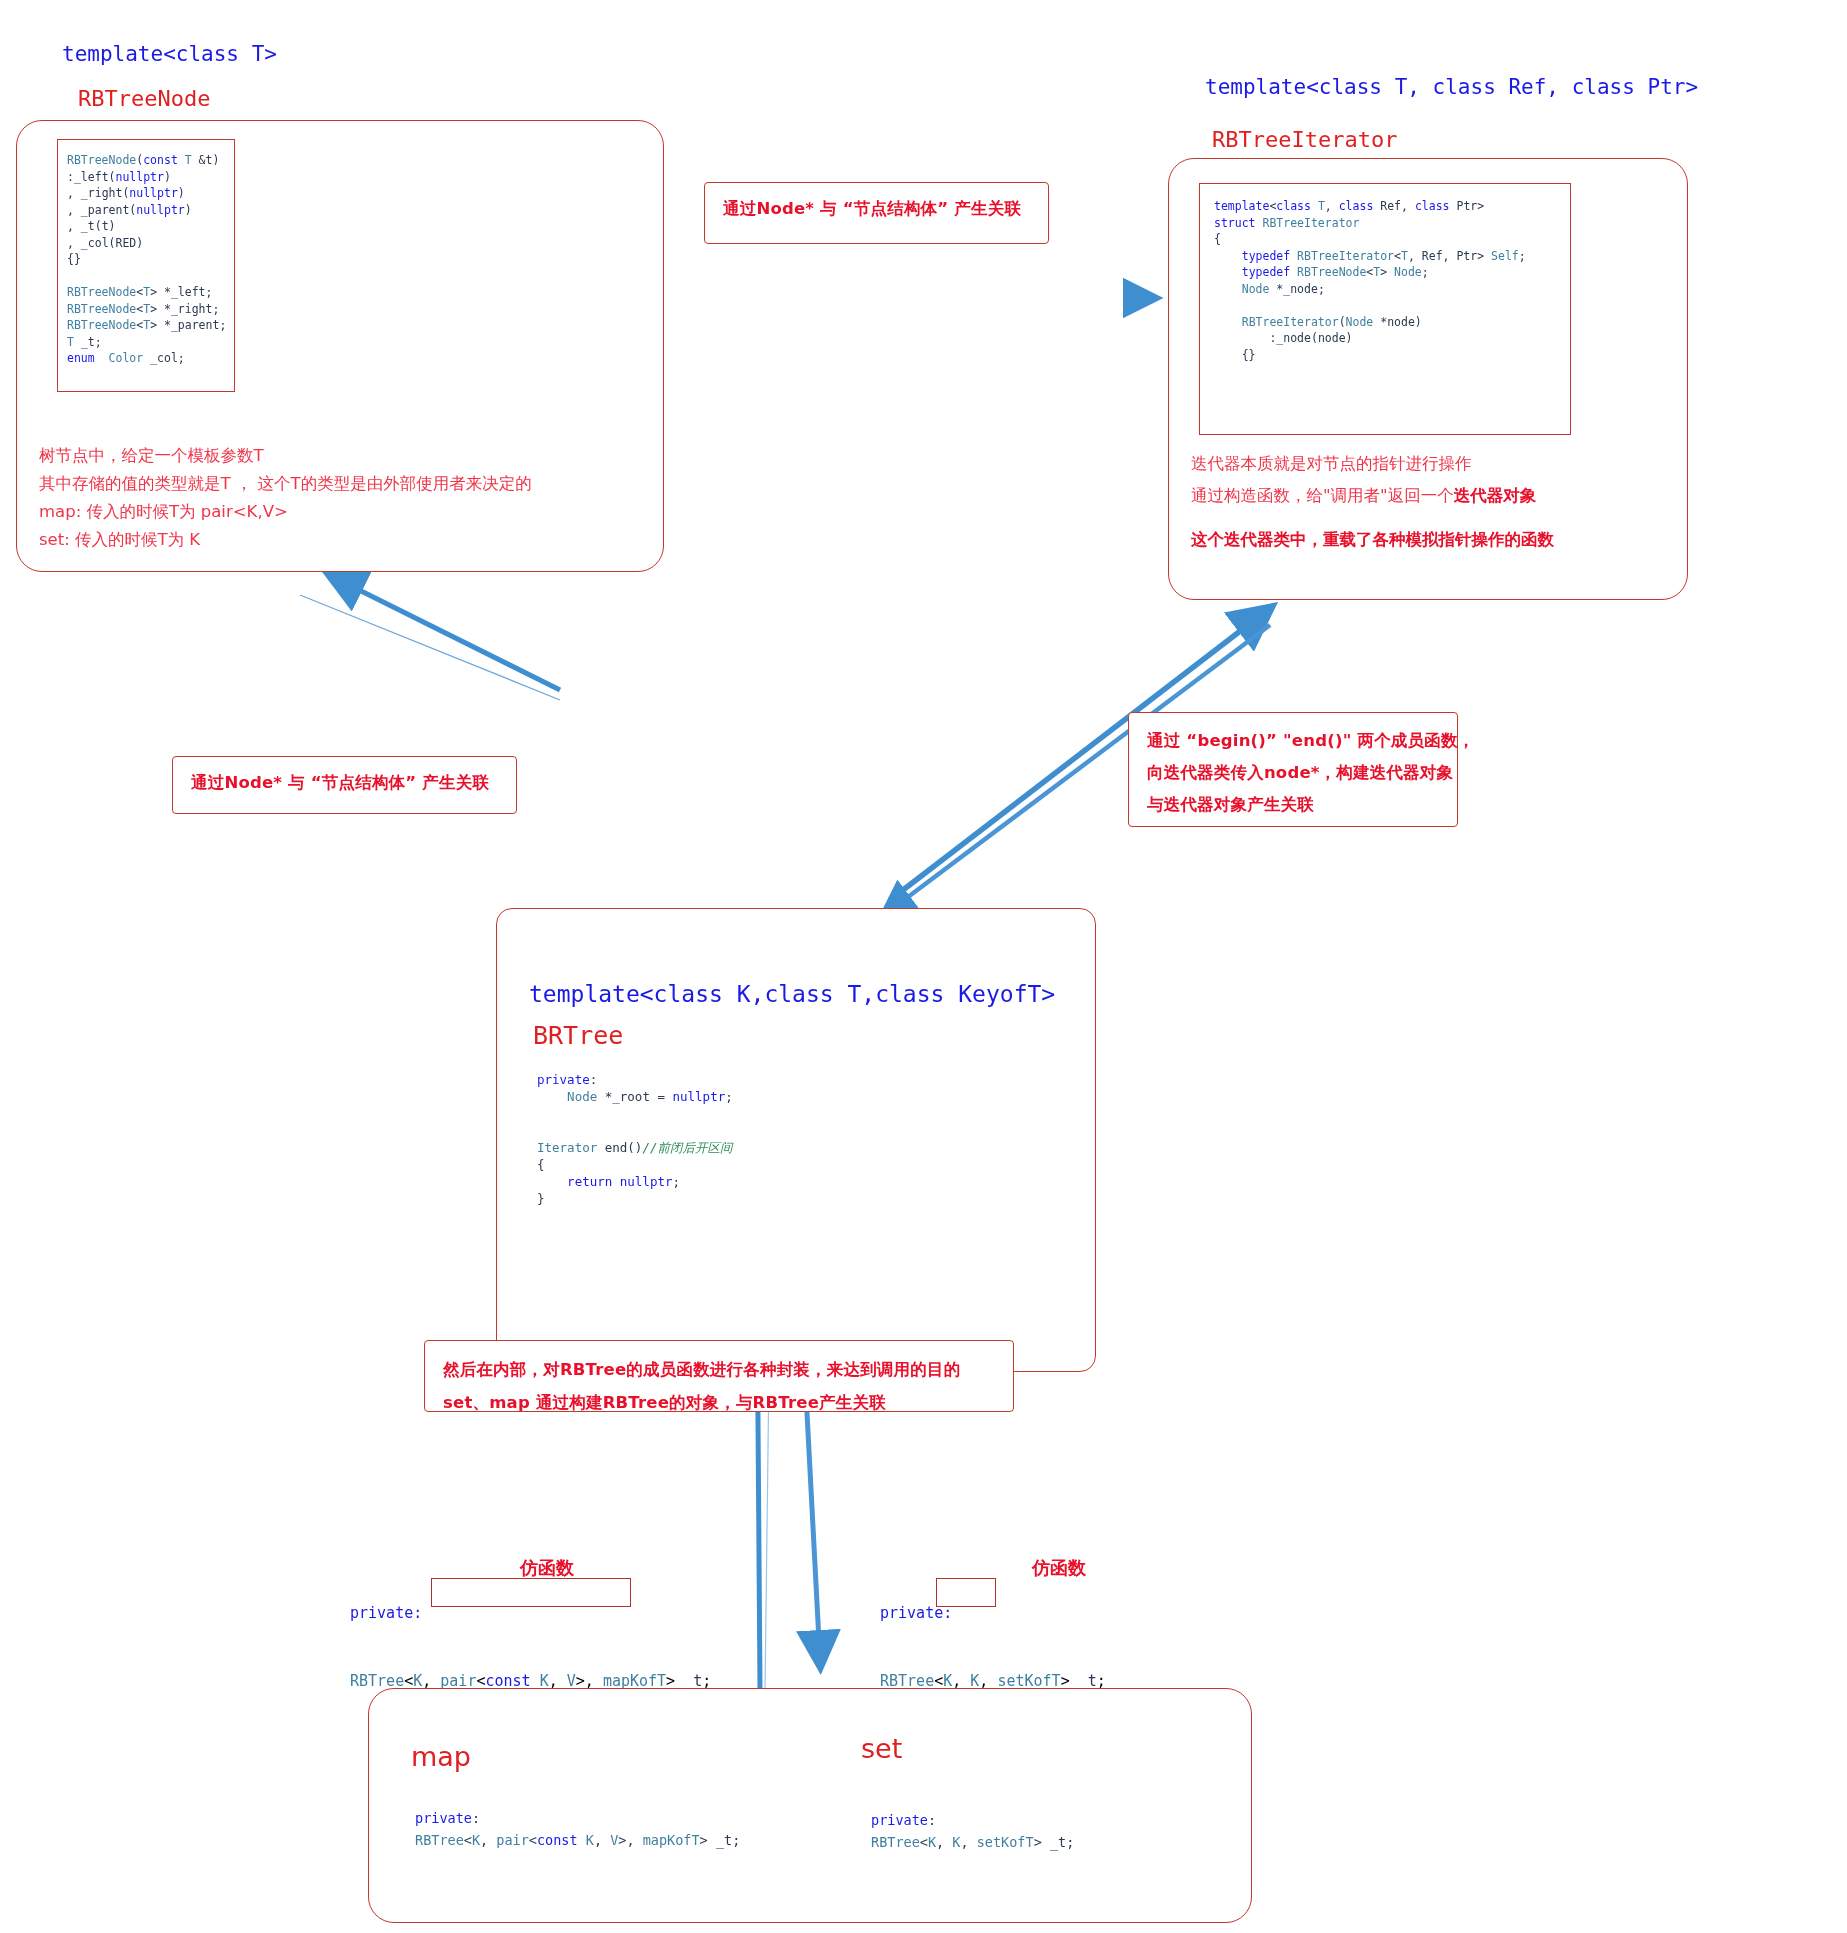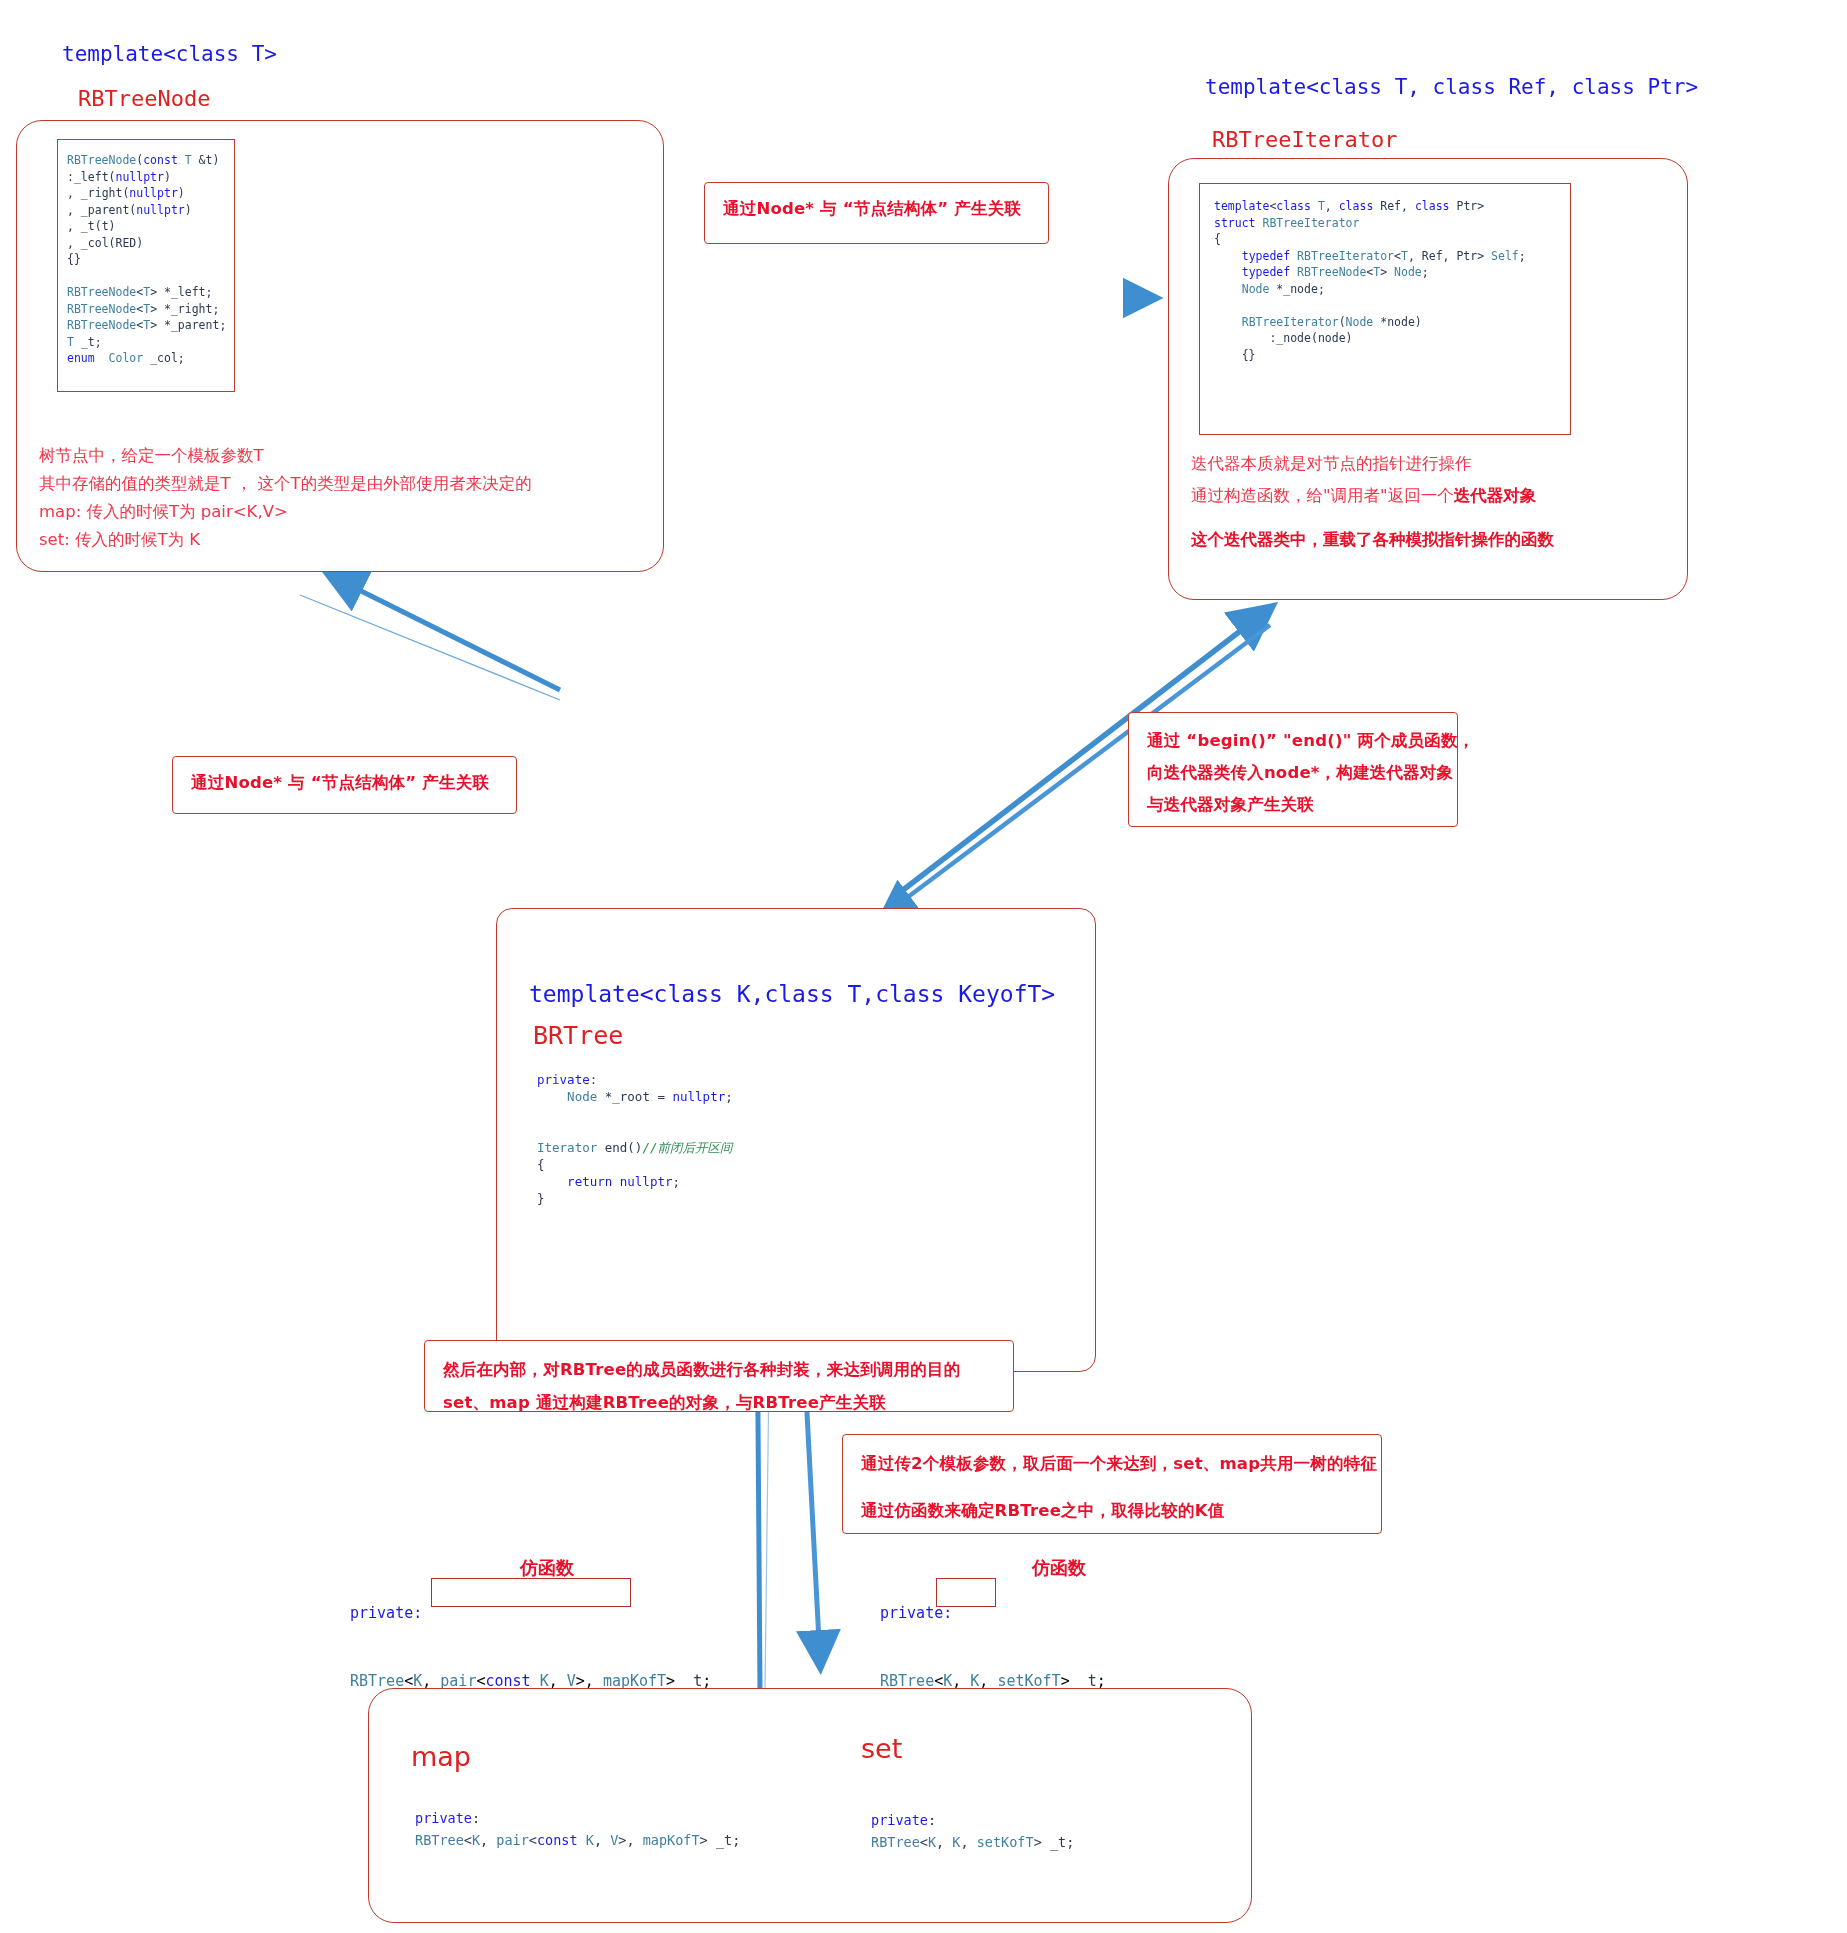--- a/index.html
+++ b/index.html
@@ -242,25 +242,20 @@
 {
     <span class="kw">return</span> <span class="kw">nullptr</span>;
 }</span></div>
   </div>
 
   <div class="callout" style="left:424px;top:1340px;width:590px;height:72px;line-height:33px;">
     <div>然后在内部，对RBTree的成员函数进行各种封装，来达到调用的目的</div>
     <div>set、map 通过构建RBTree的对象，与RBTree产生关联</div>
   </div>
 
-  <div class="callout" style="left:842px;top:1434px;width:540px;height:100px;line-height:33px;">
-    <div>通过传2个模板参数，取后面一个来达到，set、map共用一树的特征</div>
-    <div style="height:14px;">&nbsp;</div>
-    <div>通过仿函数来确定RBTree之中，取得比较的K值</div>
-  </div>
 
   <div class="snippet" style="left:350px;top:1558px;">
     <div><span class="kw">private:</span></div>
     <div style="margin-top:2px;"><span id="map-line"><span class="ty">RBTree</span>&lt;<span class="ty">K</span>, <span class="ty">pair</span>&lt;<span class="kw">const</span> <span class="ty">K</span>, <span class="ty">V</span>&gt;, <span class="ty">mapKofT</span>&gt; <span class="pl">_t</span>;</span></div>
   </div>
   <div class="fnlabel" style="left:520px;top:1556px;">仿函数</div>
   <div class="hlbox" style="left:431px;top:1578px;width:200px;height:29px;"></div>
 
   <div class="snippet" style="left:880px;top:1558px;">
     <div><span class="kw">private:</span></div>

